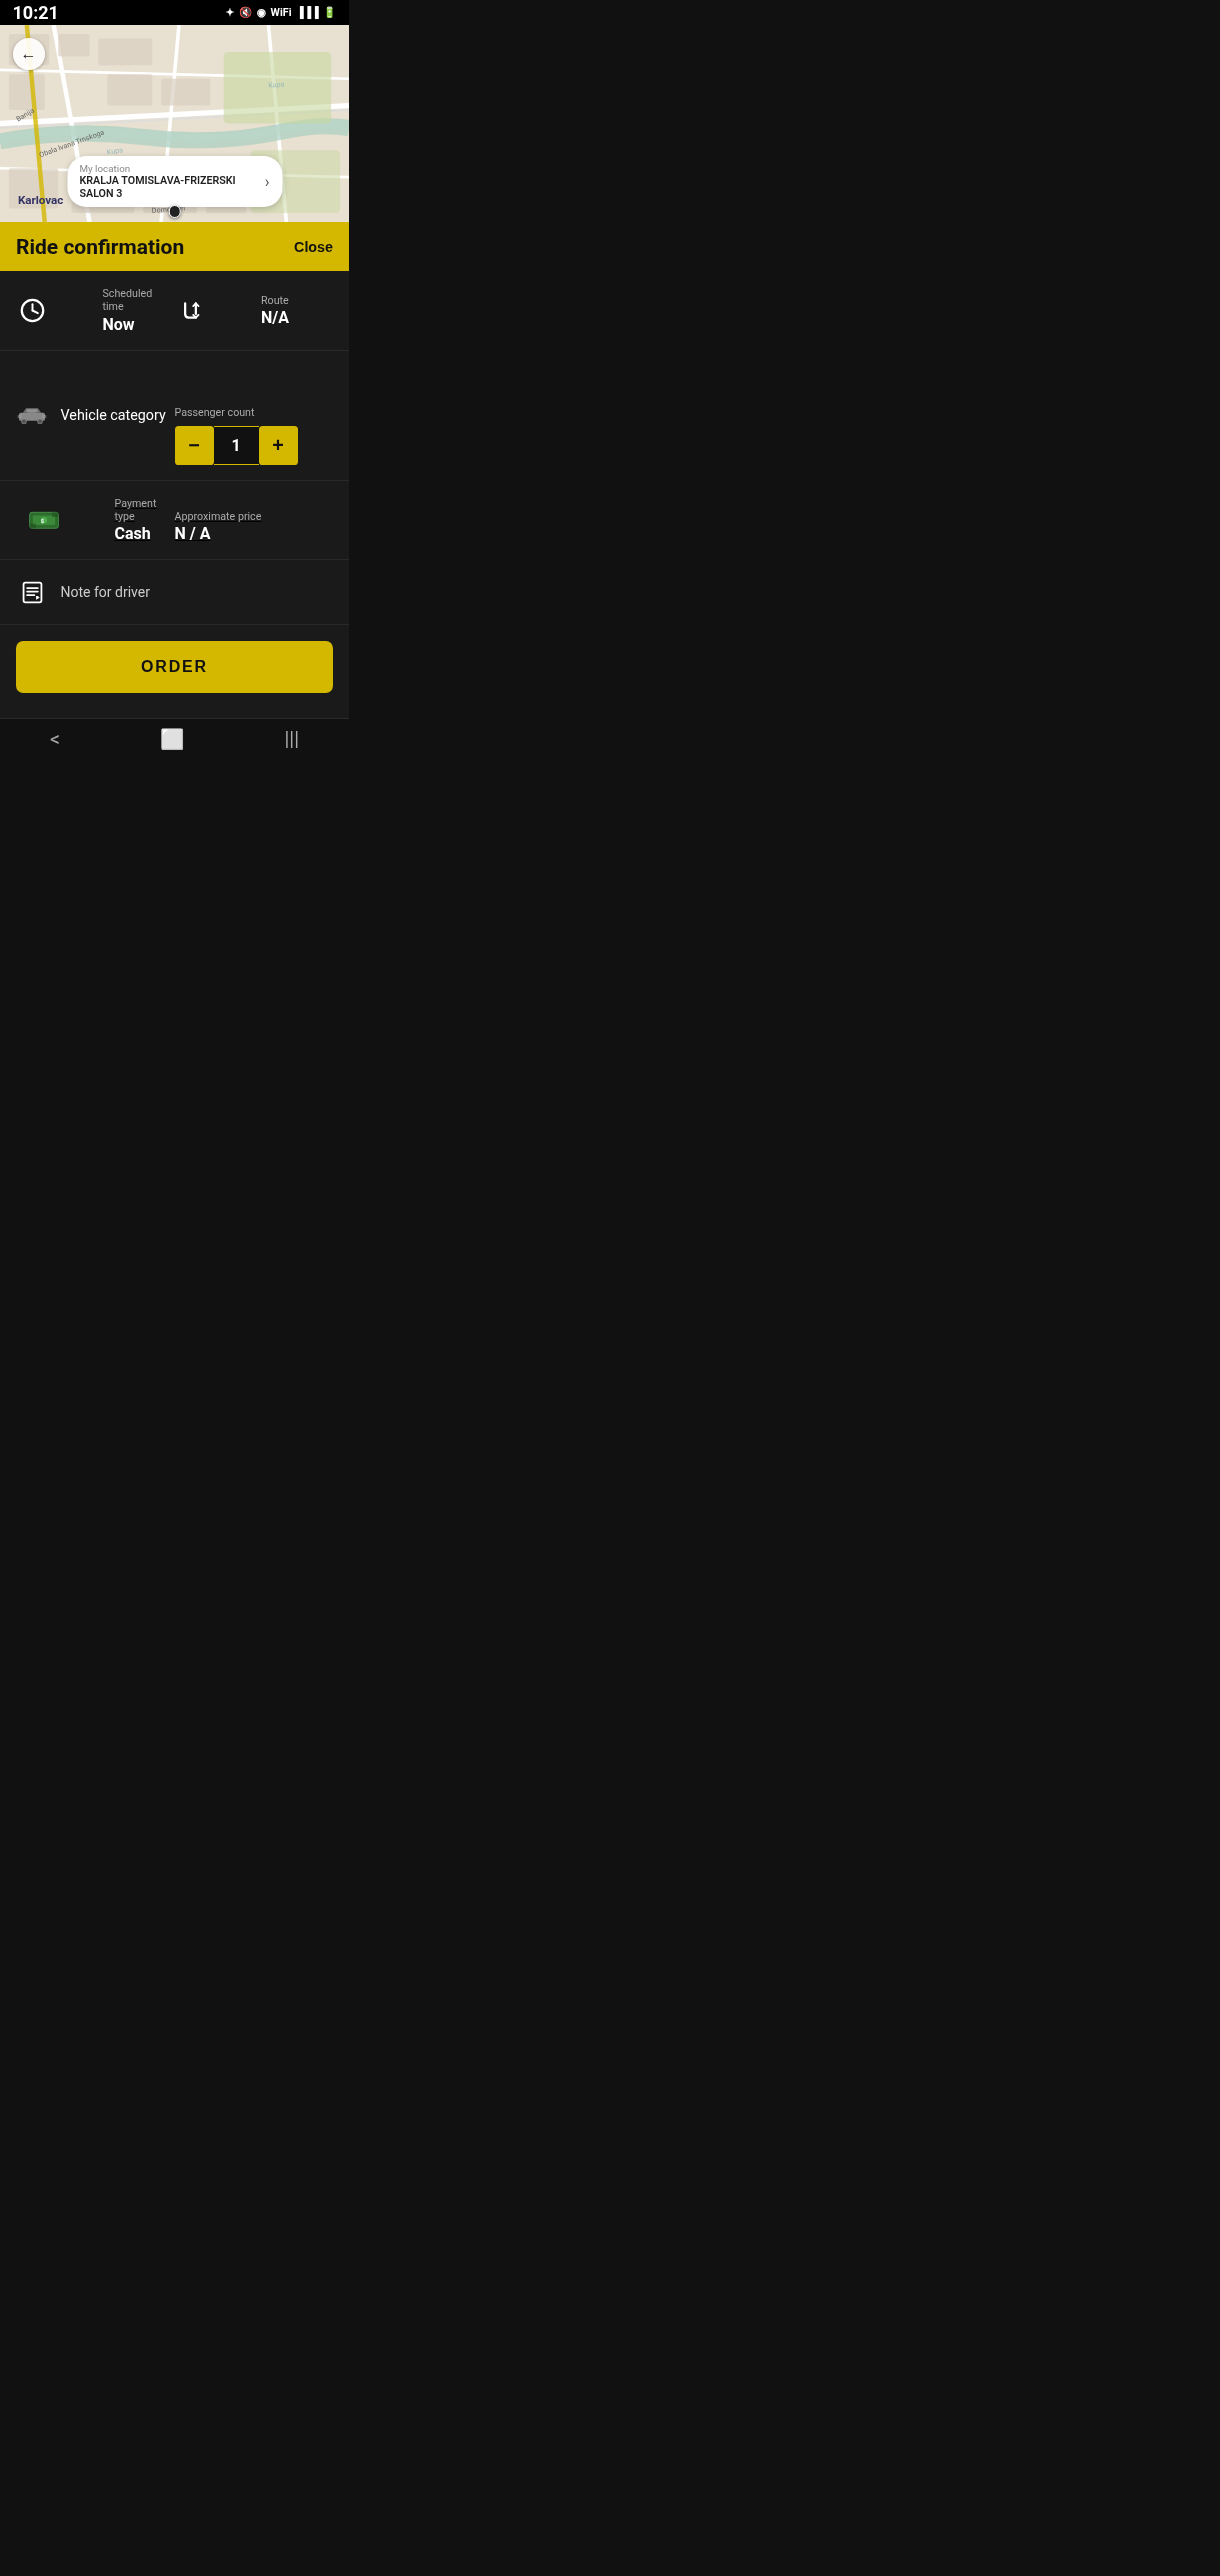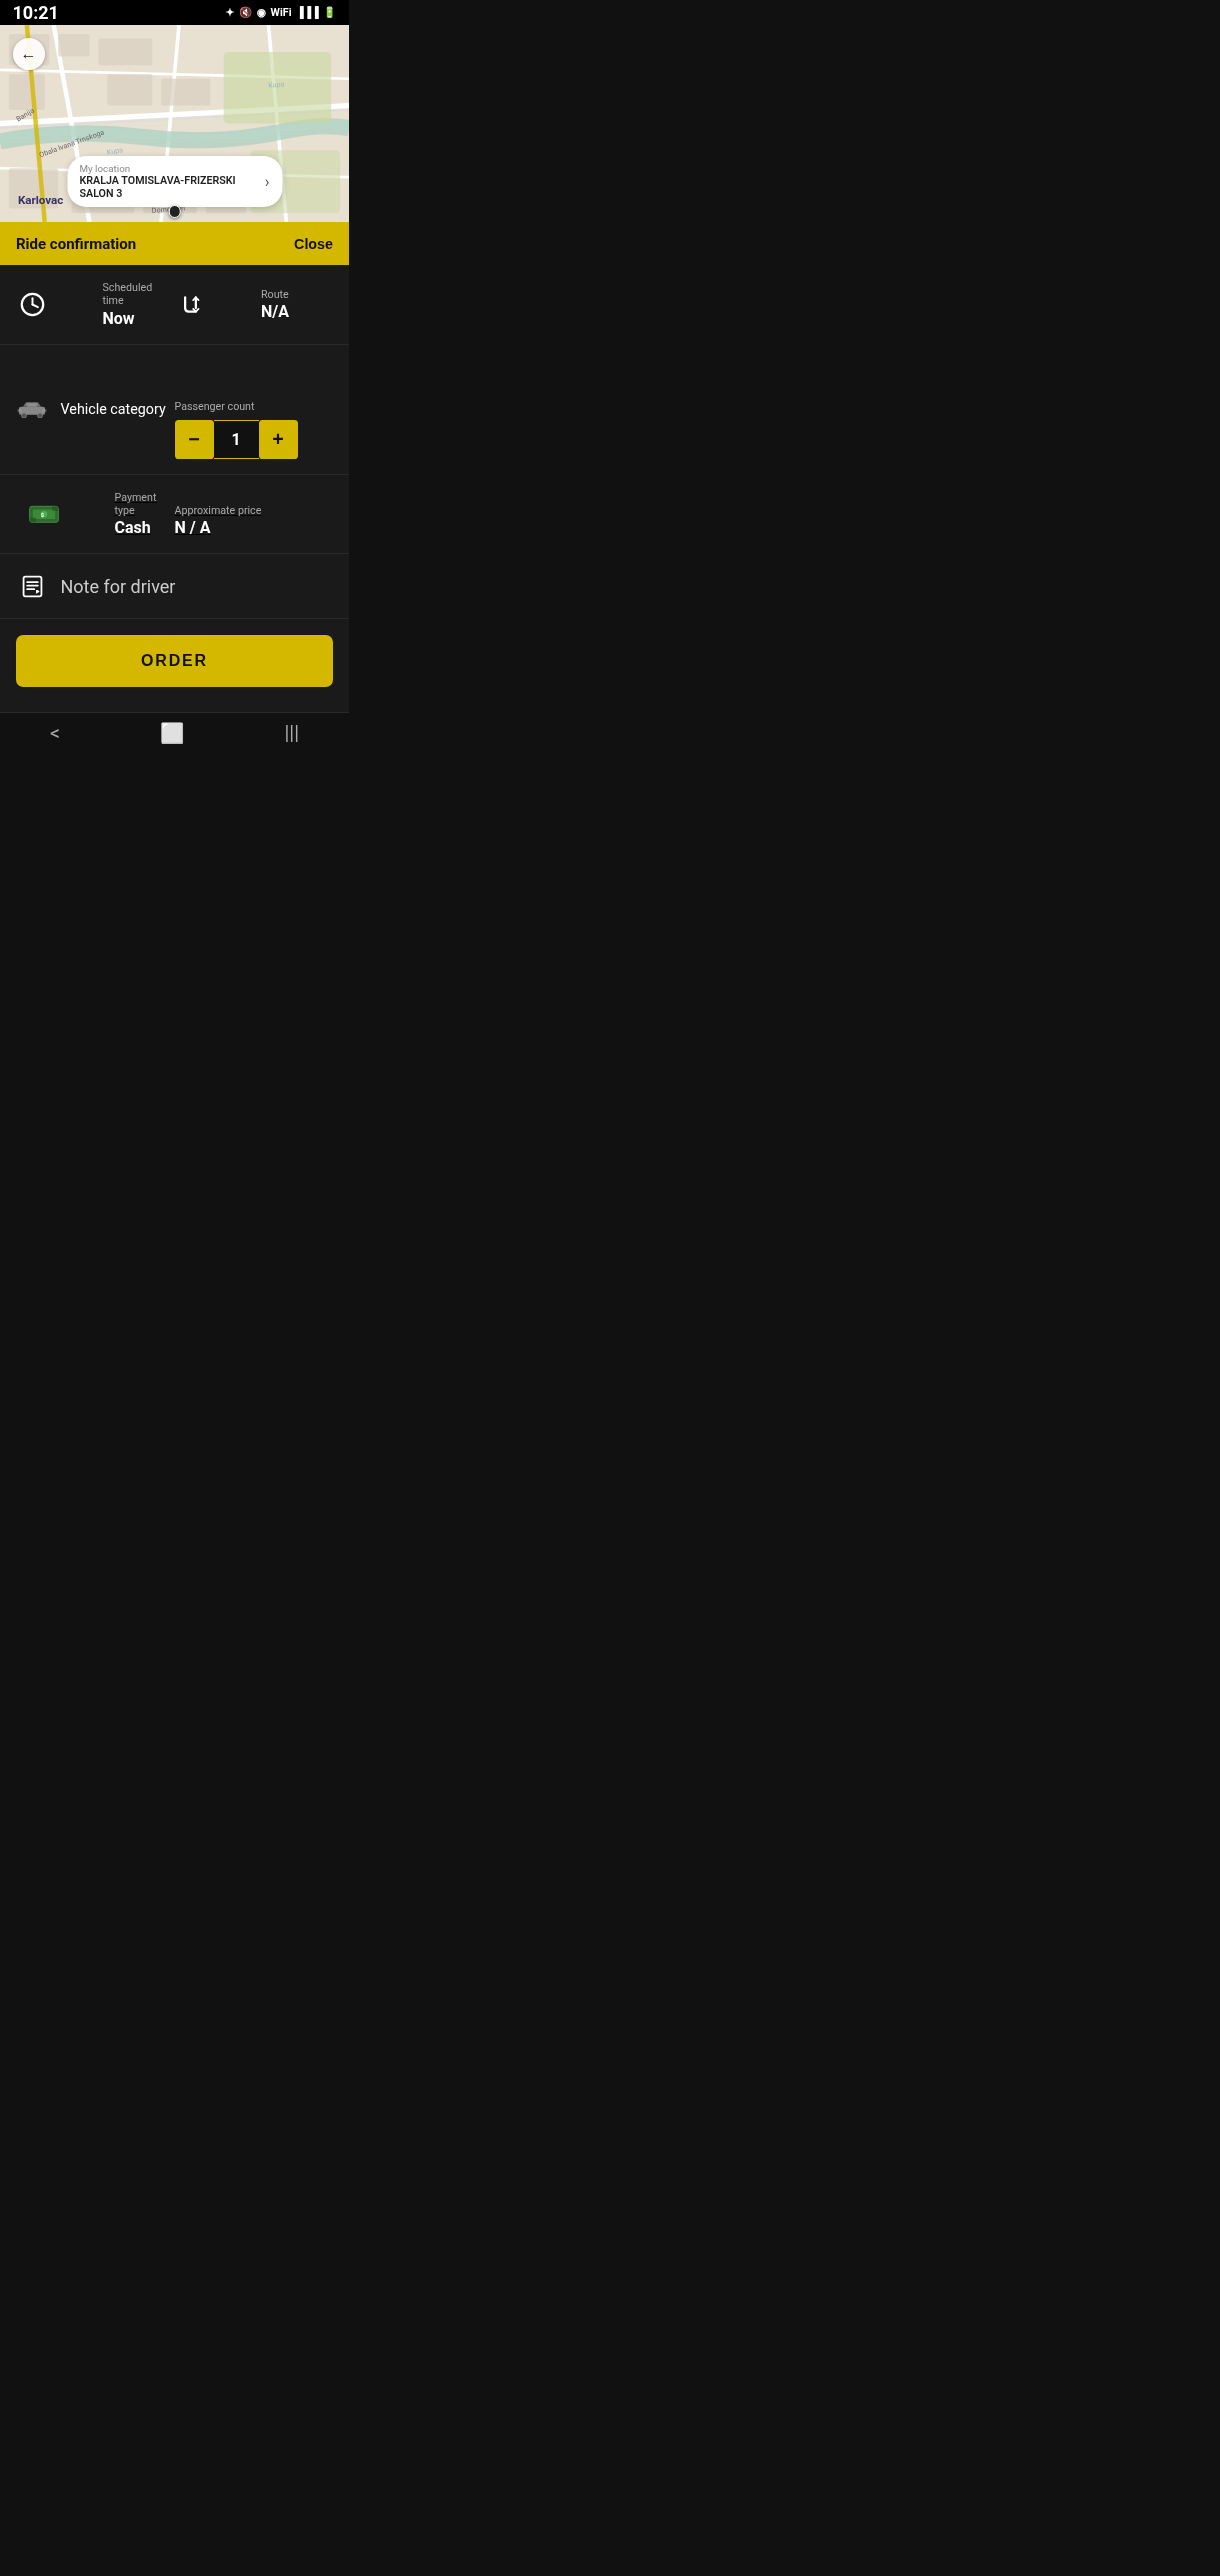--- a/index.html
+++ b/index.html
@@ -105,21 +105,21 @@
 
     
     .ride-header {
       background: #d4b800;
       display: flex;
       justify-content: space-between;
       align-items: center;
       padding: 12.5px 16px;
     }
     .ride-title {
-      font-size: 15px;
+      font-size: 21px;
       font-weight: 700;
       color: #111;
     }
     .close-btn {
       font-size: 14.3px;
       font-weight: 600;
       color: #111;
       cursor: pointer;
       background: none;
       border: none;
@@ -248,21 +248,21 @@
 
     
     .note-row {
       display: flex;
       padding: 16px 16px;
       border-bottom: 0.9px solid #2a2a2a;
       align-items: center;
       gap: 12.5px;
     }
     .note-text {
-      font-size: 18px;
+      font-size: 14px;
       color: #ccc;
     }
 
     
     .order-btn-wrap {
       padding: 16px 16px;
     }
     .order-btn {
       background: #d4b800;
       color: #111;

